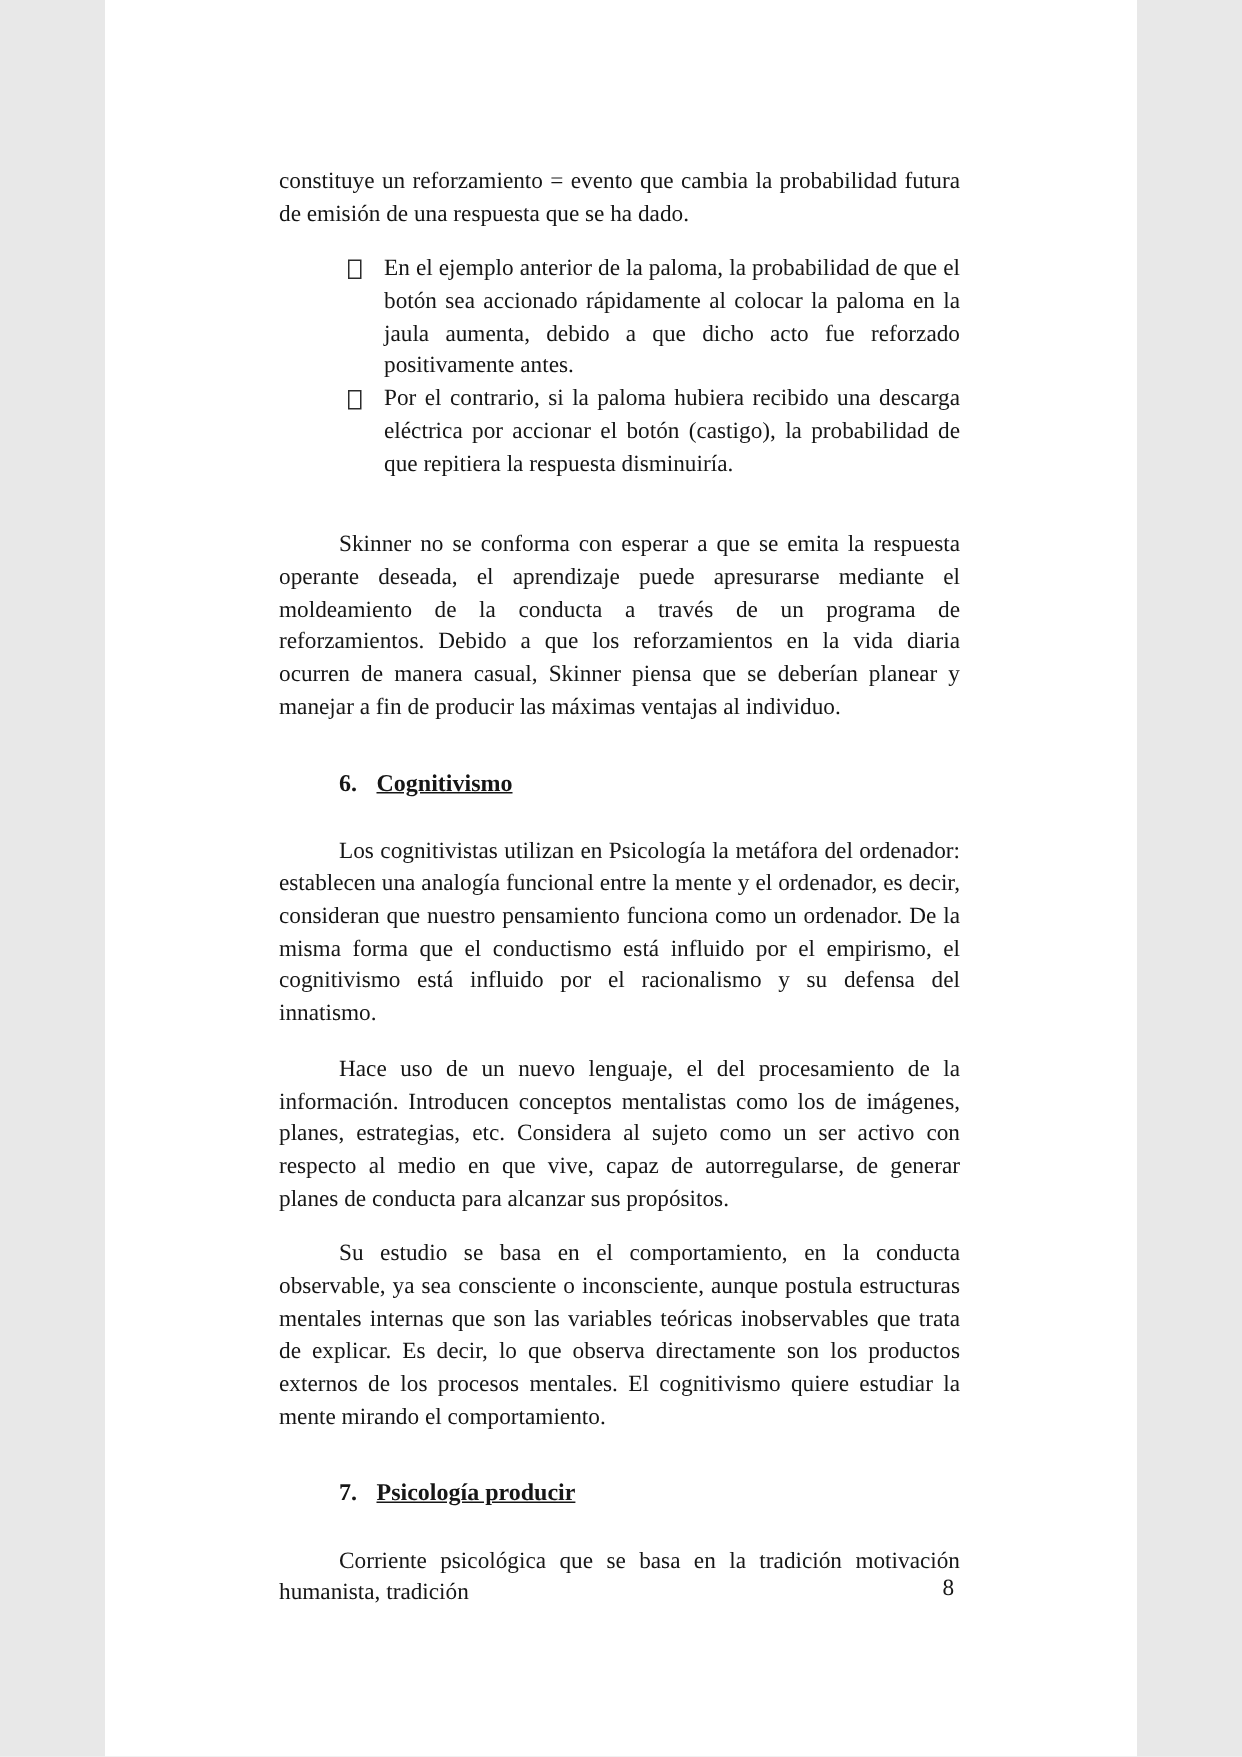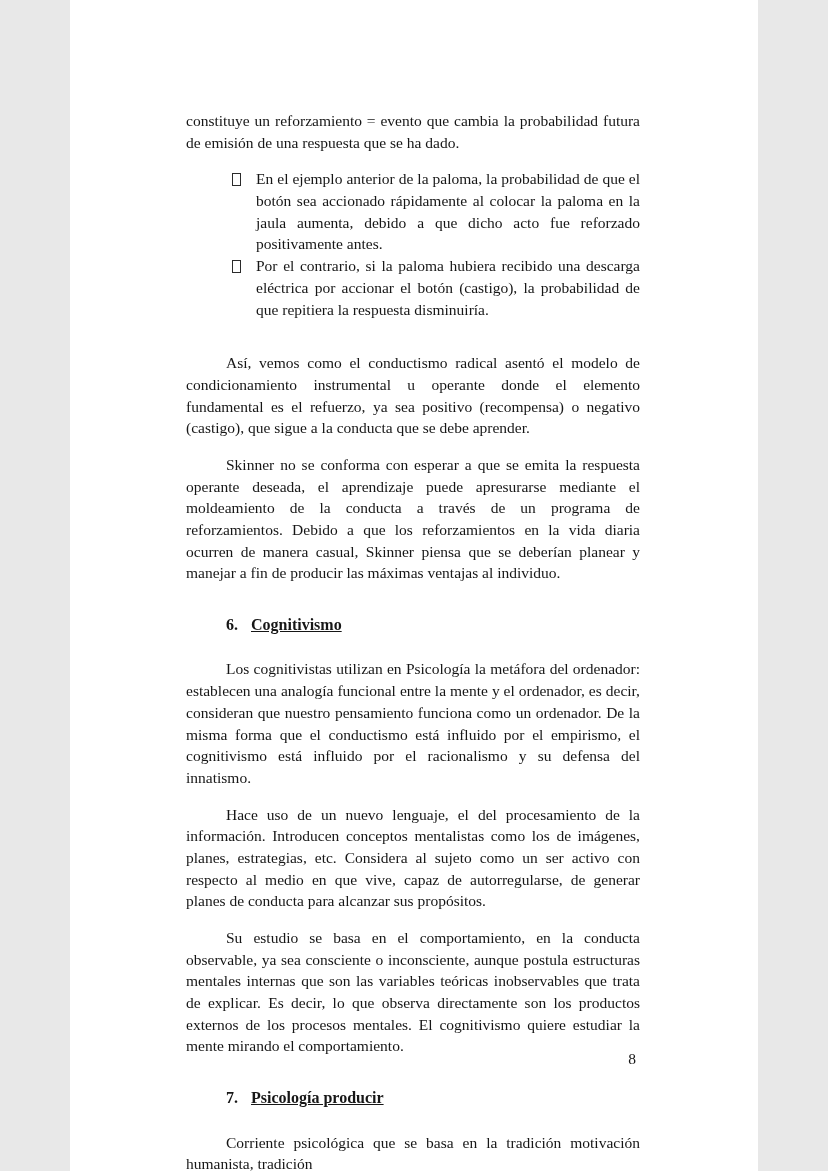--- a/index.html
+++ b/index.html
@@ -81,21 +81,20 @@
     <li class="bullet-item">
       <span class="glyph-box"></span>
       <span class="bullet-text">En el ejemplo anterior de la paloma, la probabilidad de que el botón sea accionado rápidamente al colocar la paloma en la jaula aumenta, debido a que dicho acto fue reforzado positivamente antes.</span>
     </li>
     <li class="bullet-item">
       <span class="glyph-box"></span>
       <span class="bullet-text">Por el contrario, si la paloma hubiera recibido una descarga eléctrica por accionar el botón (castigo), la probabilidad de que repitiera la respuesta disminuiría.</span>
     </li>
   </ul>
 
-  <p class="para">Así, vemos como el conductismo radical asentó el modelo de condicionamiento instrumental u operante donde el elemento fundamental es el refuerzo, ya sea positivo (recompensa) o negativo (castigo), que sigue a la conducta que se debe aprender.</p>
 
   <p class="para">Skinner no se conforma con esperar a que se emita la respuesta operante deseada, el aprendizaje puede apresurarse mediante el moldeamiento de la conducta a través de un programa de reforzamientos. Debido a que los reforzamientos en la vida diaria ocurren de manera casual, Skinner piensa que se deberían planear y manejar a fin de producir las máximas ventajas al individuo.</p>
 
   <h3 class="section-heading">
     <span class="sec-num">6.</span><span class="sec-title">Cognitivismo</span>
   </h3>
 
   <p class="para">Los cognitivistas utilizan en Psicología la metáfora del ordenador: establecen una analogía funcional entre la mente y el ordenador, es decir, consideran que nuestro pensamiento funciona como un ordenador. De la misma forma que el conductismo está influido por el empirismo, el cognitivismo está influido por el racionalismo y su defensa del innatismo.</p>
 
   <p class="para">Hace uso de un nuevo lenguaje, el del procesamiento de la información. Introducen conceptos mentalistas como los de imágenes, planes, estrategias, etc. Considera al sujeto como un ser activo con respecto al medio en que vive, capaz de autorregularse, de generar planes de conducta para alcanzar sus propósitos.</p>

